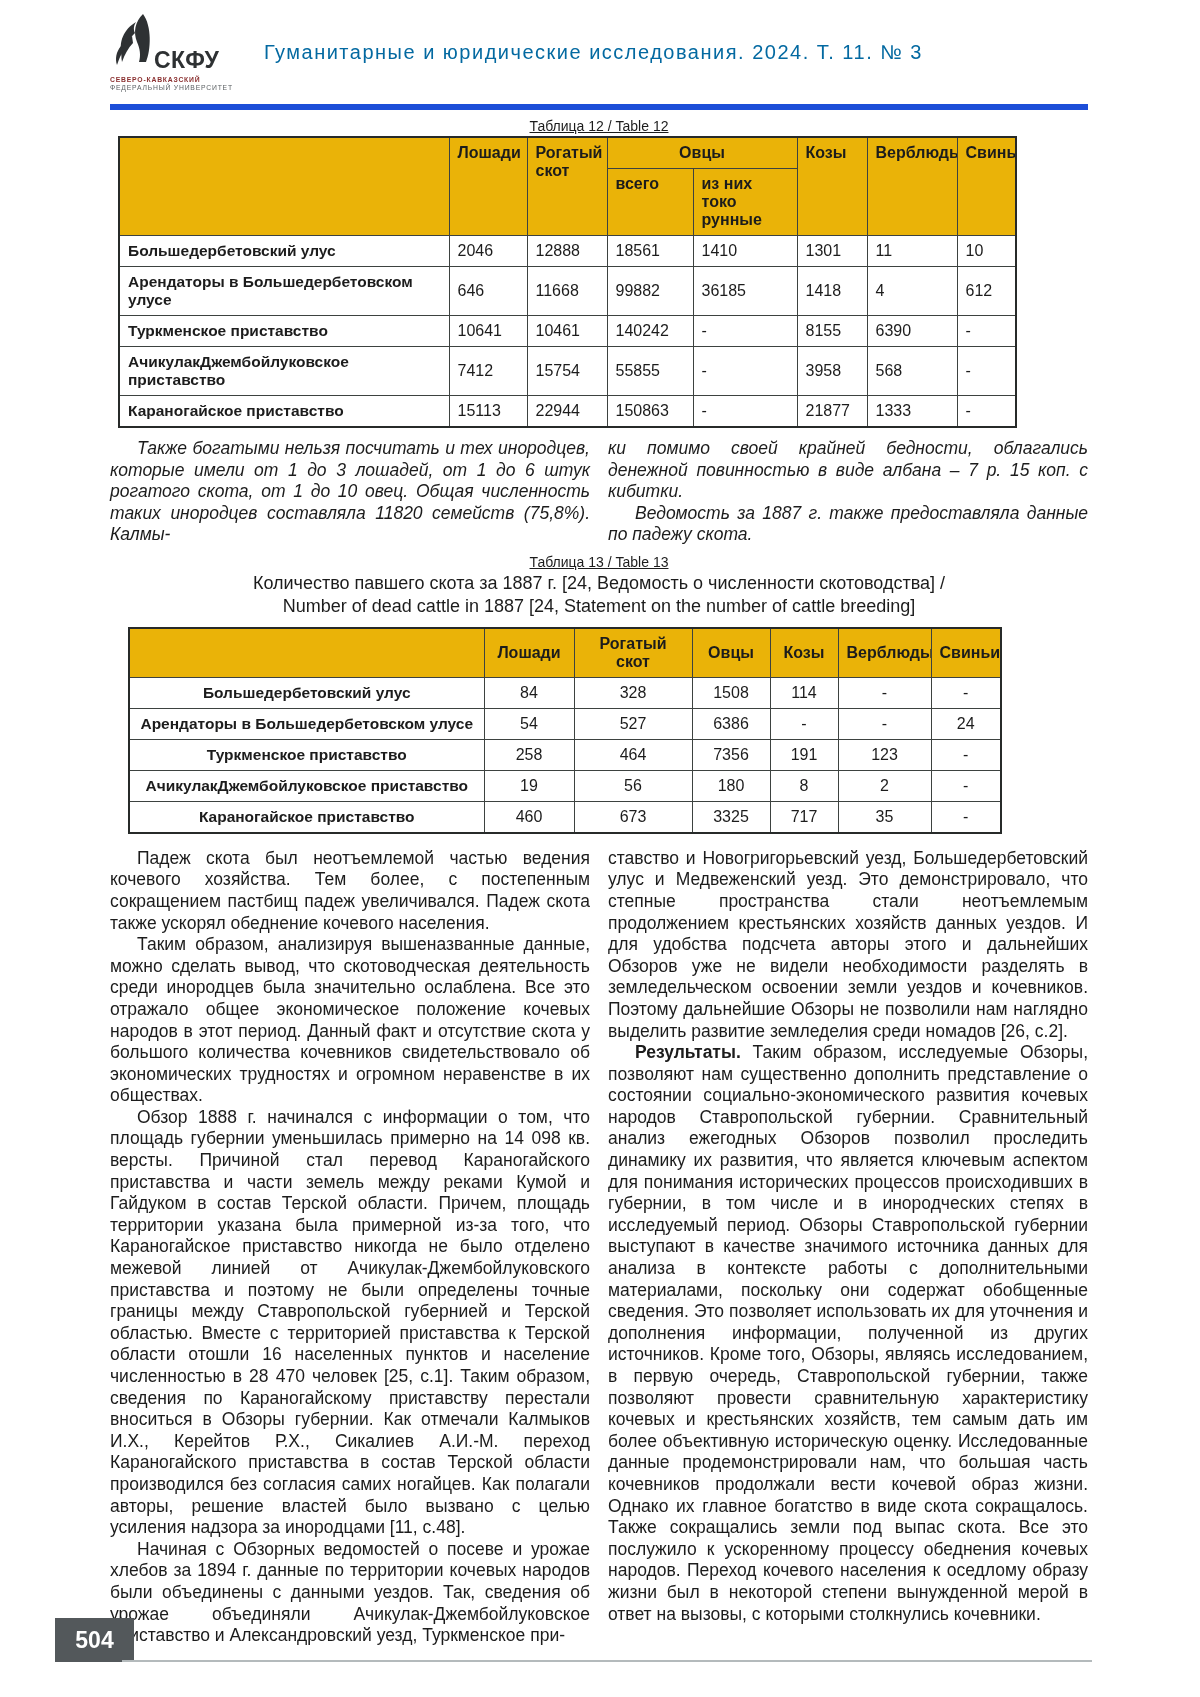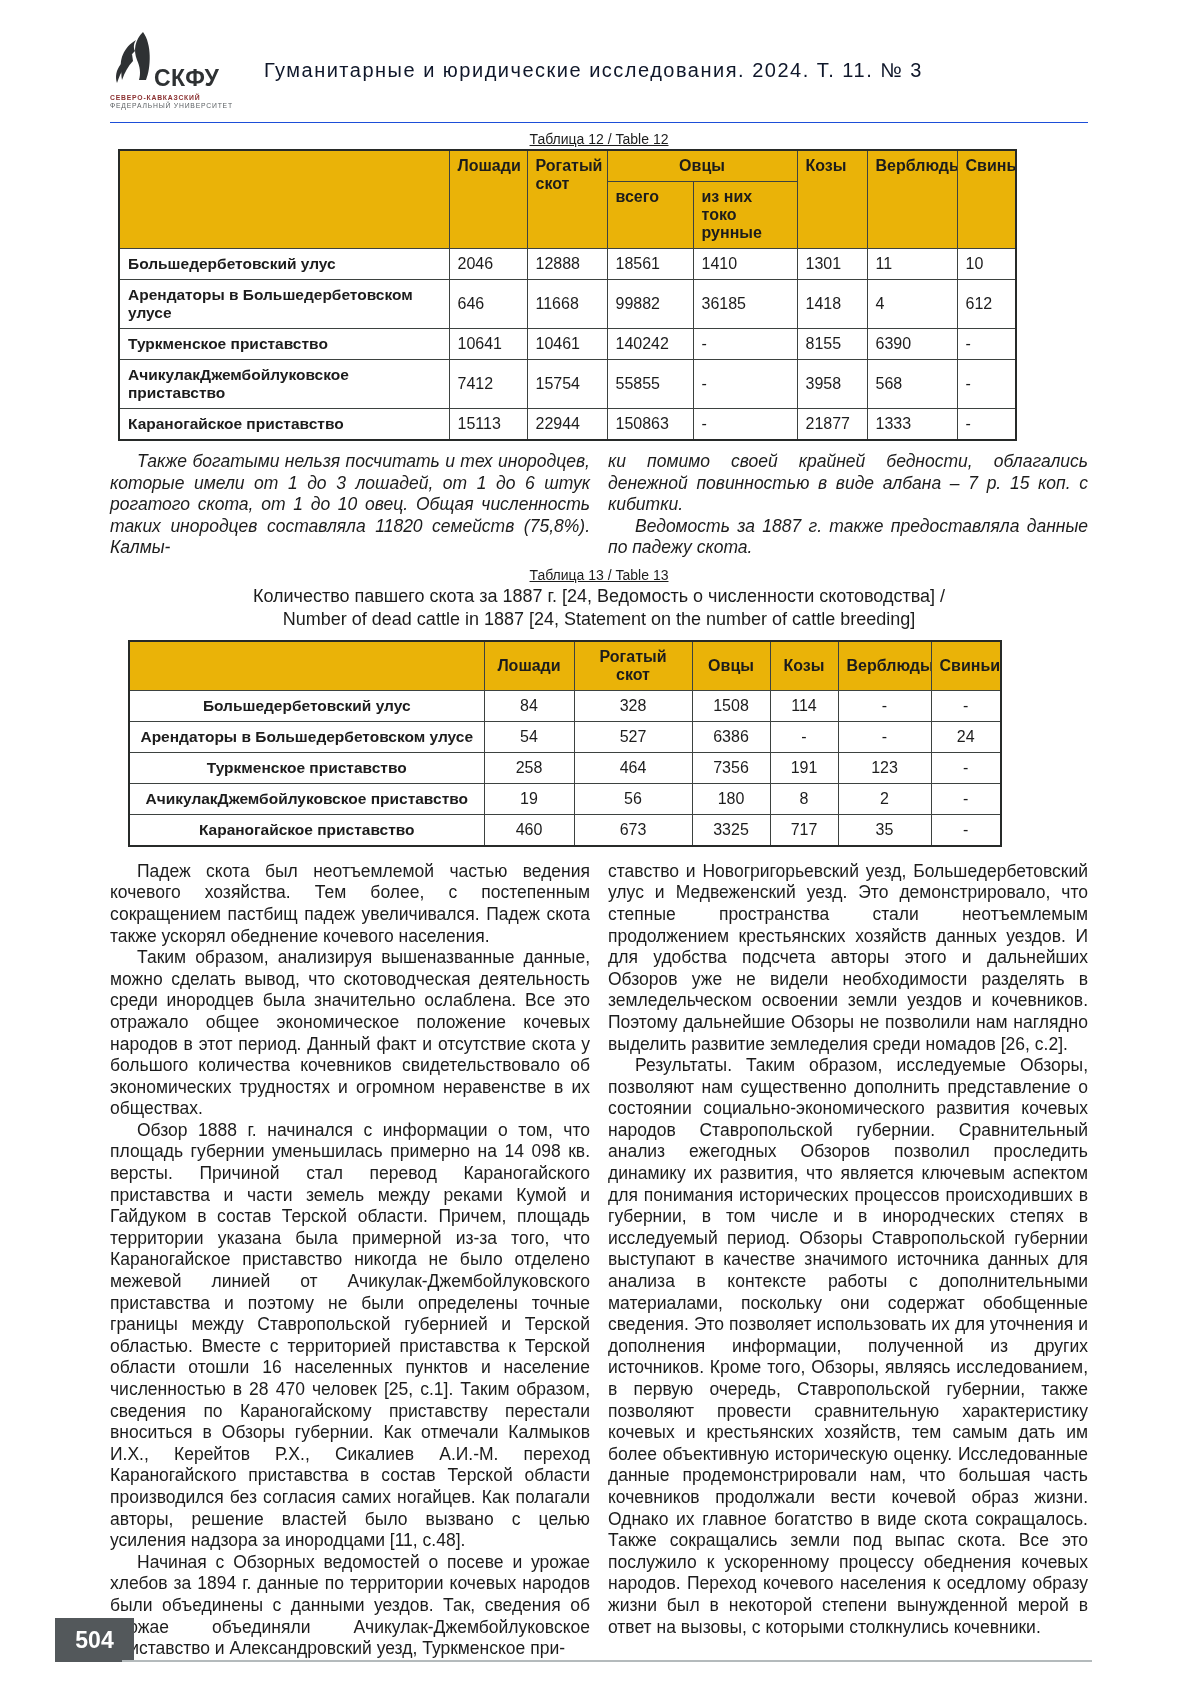--- a/index.html
+++ b/index.html
@@ -1,29 +1,29 @@
 <!DOCTYPE html>
 <html lang="ru"><head>
 <meta charset="utf-8">
 <style>
   html,body{margin:0;padding:0;background:#fff;}
   .page{position:relative;width:1200px;height:1697px;background:#fff;overflow:hidden;
         font-family:"Liberation Sans", sans-serif;color:#1c1c1c;}
   .content{margin:0 112px 0 110px;}
 
   
-  .hdr{display:flex;align-items:center;padding-top:18px;height:104px;border-bottom:1px solid #1d4ed8;}
+  .hdr{display:flex;align-items:center;height:104px;border-bottom:6px solid #1d4ed8;}
   .logo{width:140px;flex:0 0 140px;display:flex;flex-direction:column;align-items:flex-start;}
   .logo-top{display:flex;align-items:flex-end;}
   .logo-mark{width:52px;height:62px;}
   .logo-word{font-weight:bold;font-size:23px;color:#2e3133;letter-spacing:.5px;margin-left:-8px;}
   .logo-sub{font-size:6.8px;letter-spacing:.8px;line-height:1.25;margin-top:2px;}
   .logo-sub .l1{color:#8a2f2f;font-weight:bold;}
   .logo-sub .l2{color:#5a5f62;}
-  .jtitle{font-size:20px;letter-spacing:1.5px;color:#0f172a;margin-left:14px;white-space:nowrap;}
+  .jtitle{font-size:20px;letter-spacing:1.5px;color:#0369a1;margin-left:14px;white-space:nowrap;}
 
   
   .tbl-label{text-align:center;font-size:14px;margin:8px 0 2px;text-decoration:underline;}
   .tbl-caption{text-align:center;font-size:18px;line-height:1.3;margin-bottom:8px;}
 
   
   table{border-collapse:collapse;table-layout:fixed;}
   #t12{width:897px;margin-left:8px;}
   #t13{width:872px;margin-left:18px;}
   th,td{border:1.5px solid #3d4240;font-size:16px;padding:6px 8px;overflow:hidden;}
@@ -34,21 +34,21 @@
   #t13 td{text-align:center;background:#fff;}
   #t13 th{text-align:center;vertical-align:middle;}
   #t12 th.center{text-align:center;vertical-align:middle;}
   #t12 thead tr.sub th{height:44px;margin-left:21px;}
 
   
   .twocol{display:flex;gap:18px;margin-top:12px;}
   .col{flex:1;text-align:justify;font-size:17.5px;line-height:21.6px;}
   .col p{margin:0;text-indent:27px;}
   .col p.noindent{text-indent:0;}
-  .lead-bold{font-weight:normal;}
+  .lead-bold{font-weight:bold;}
 
   .mid{margin-top:10px;margin-bottom:6px;font-style:italic;}
   .bodytext{margin-top:14px;}
 
   
   .pagenum{position:absolute;left:55px;top:1618px;width:79px;height:44px;background:#53585b;
            color:#fff;font-weight:bold;font-size:23px;display:flex;align-items:center;justify-content:center;}
   .footline{position:absolute;left:122px;right:108px;top:1660px;height:2px;background:#b4babc;}
 </style>
 </head>

